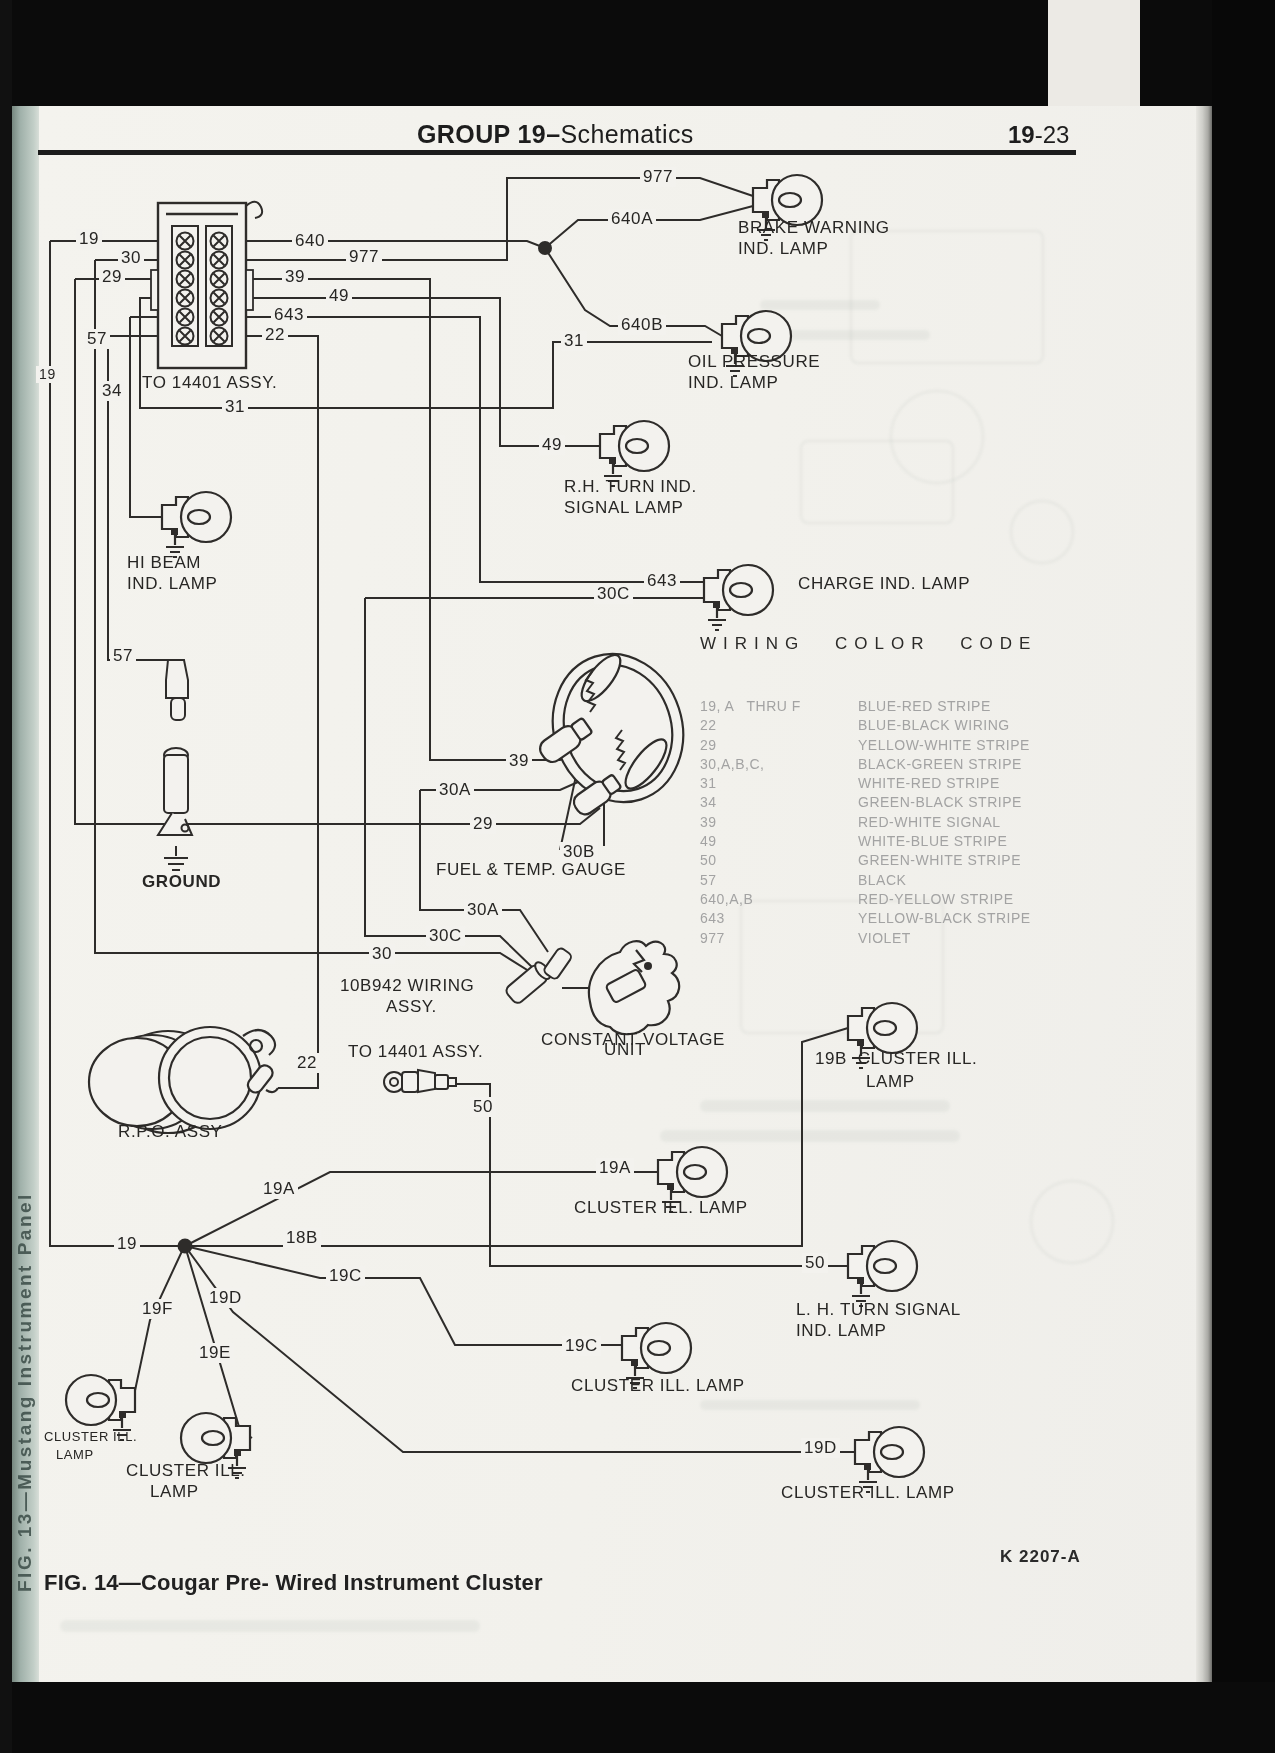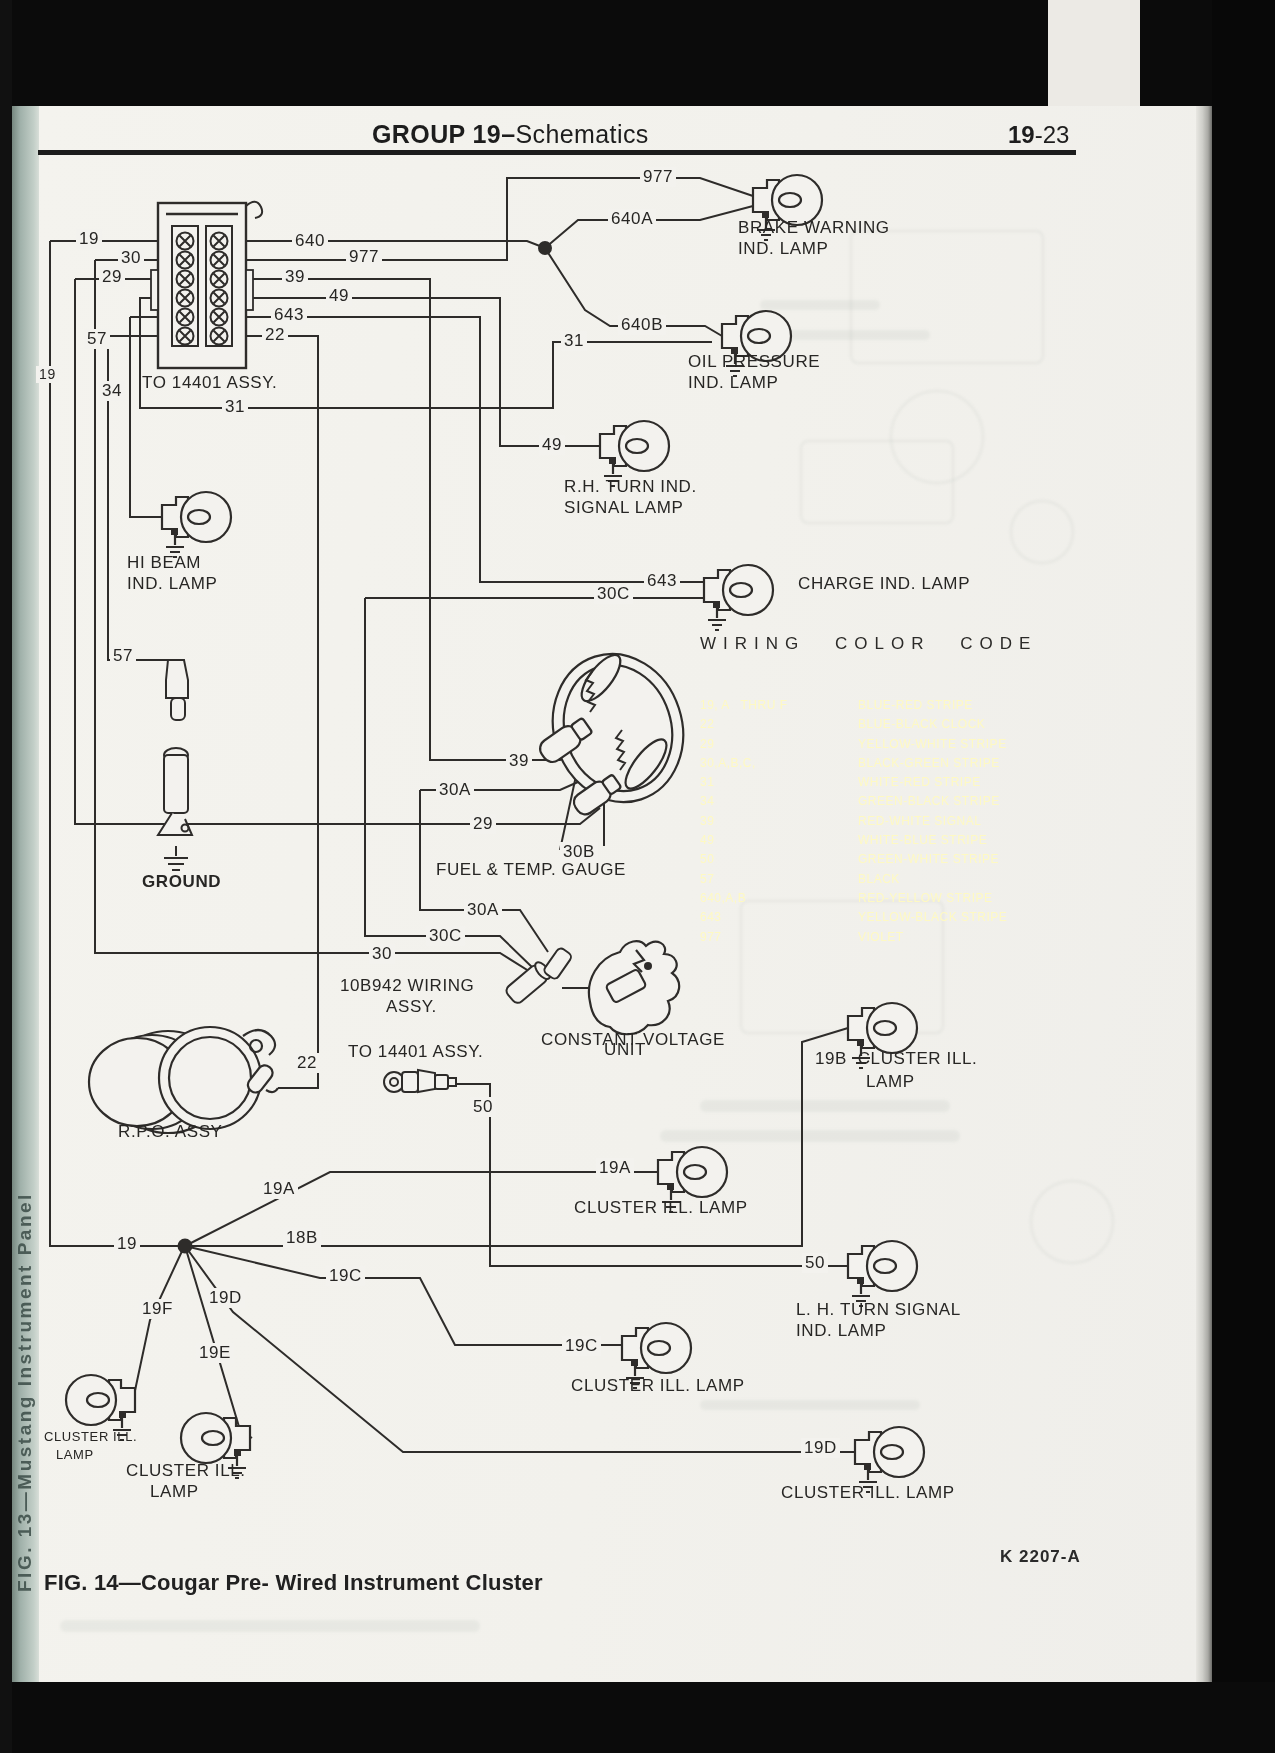--- a/index.html
+++ b/index.html
@@ -28,32 +28,32 @@
   #left-black{left:0;top:0;width:12px;height:1753px;background:#111;}
 
   #side-caption{
     left:14px;top:1592px;width:640px;
     transform:rotate(-90deg);transform-origin:0 0;
     font-size:19px;font-weight:700;letter-spacing:2.5px;color:#41524d;opacity:.9;
     white-space:nowrap;
   }
 
   .hdr-title{left:372px;top:120px;font-size:25px;color:#1d1d1d;letter-spacing:.4px;}
-  .hdr-title .b{font-weight:700;}
+  .hdr-title .b{font-weight:700;margin-left:45px;}
   .hdr-title .reg{font-weight:400;}
   #page-num{left:1008px;top:121px;font-size:24px;color:#1d1d1d;}
   #page-num .b{font-weight:700;}
   #header-rule{left:38px;top:150px;width:1038px;height:5px;background:#1c1c1c;}
 
   .wl{position:absolute;font-size:17px;line-height:1.18;color:#272624;letter-spacing:.6px;white-space:pre;z-index:30;}
   .wl.bg{background:#f3f2ee;padding:0 3px;}
 
   .cc-title{left:700px;top:634px;font-size:17px;color:#2b2a28;letter-spacing:7px;word-spacing:18px;z-index:30;}
   #cc-rows{left:700px;top:698px;z-index:30;}
-  .cc-row{display:flex;height:19.3px;font-size:12px;letter-spacing:.5px;color:#fef9c3;white-space:pre;}
+  .cc-row{display:flex;height:19.3px;font-size:14px;letter-spacing:.5px;color:#a3a3a3;white-space:pre;}
   .cc-code{width:158px;}
 
   #caption{left:44px;top:1570px;font-size:22px;font-weight:700;color:#212121;letter-spacing:.2px;z-index:30;}
   #plate-code{left:1000px;top:1547px;font-size:17px;font-weight:700;color:#2a2a2a;letter-spacing:1px;z-index:30;}
 
   svg#schem{position:absolute;left:0;top:0;z-index:20;}
   .ghost{position:absolute;z-index:10;filter:blur(1.5px);opacity:.12;border:2px solid #8a968f;border-radius:8px;}
   .ghost.round{border-radius:50%;}
   .ghost.fill{background:#9aa69f;border:none;}
 </style>
@@ -245,21 +245,21 @@
   <span class="b">GROUP 19–</span><span class="reg">Schematics</span>
 </div>
 <div class="abs" id="page-num">
   <span class="b">19</span><span>-23</span>
 </div>
 <div class="abs" id="header-rule"></div>
 
 <div class="abs cc-title">WIRING COLOR CODE</div>
 <div class="abs" id="cc-rows">
     <div class="cc-row"><span class="cc-code">19, A   THRU F</span><span class="cc-color">BLUE-RED STRIPE</span></div>
-    <div class="cc-row"><span class="cc-code">22</span><span class="cc-color">BLUE-BLACK CLOCK</span></div>
+    <div class="cc-row"><span class="cc-code">22</span><span class="cc-color">BLUE-BLACK WIRING</span></div>
     <div class="cc-row"><span class="cc-code">29</span><span class="cc-color">YELLOW-WHITE STRIPE</span></div>
     <div class="cc-row"><span class="cc-code">30,A,B,C,</span><span class="cc-color">BLACK-GREEN STRIPE</span></div>
     <div class="cc-row"><span class="cc-code">31</span><span class="cc-color">WHITE-RED STRIPE</span></div>
     <div class="cc-row"><span class="cc-code">34</span><span class="cc-color">GREEN-BLACK STRIPE</span></div>
     <div class="cc-row"><span class="cc-code">39</span><span class="cc-color">RED-WHITE SIGNAL</span></div>
     <div class="cc-row"><span class="cc-code">49</span><span class="cc-color">WHITE-BLUE STRIPE</span></div>
     <div class="cc-row"><span class="cc-code">50</span><span class="cc-color">GREEN-WHITE STRIPE</span></div>
     <div class="cc-row"><span class="cc-code">57</span><span class="cc-color">BLACK</span></div>
     <div class="cc-row"><span class="cc-code">640,A,B</span><span class="cc-color">RED-YELLOW STRIPE</span></div>
     <div class="cc-row"><span class="cc-code">643</span><span class="cc-color">YELLOW-BLACK STRIPE</span></div>

